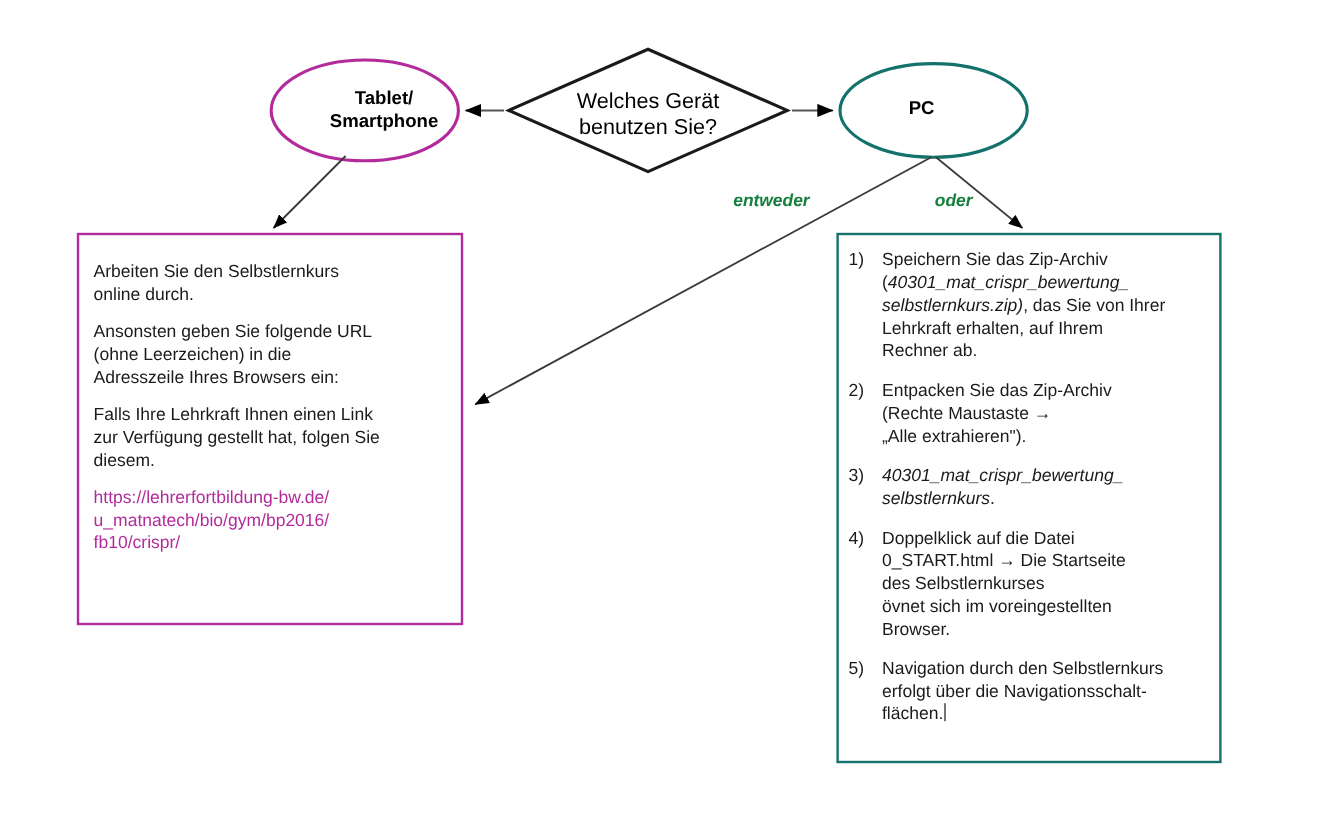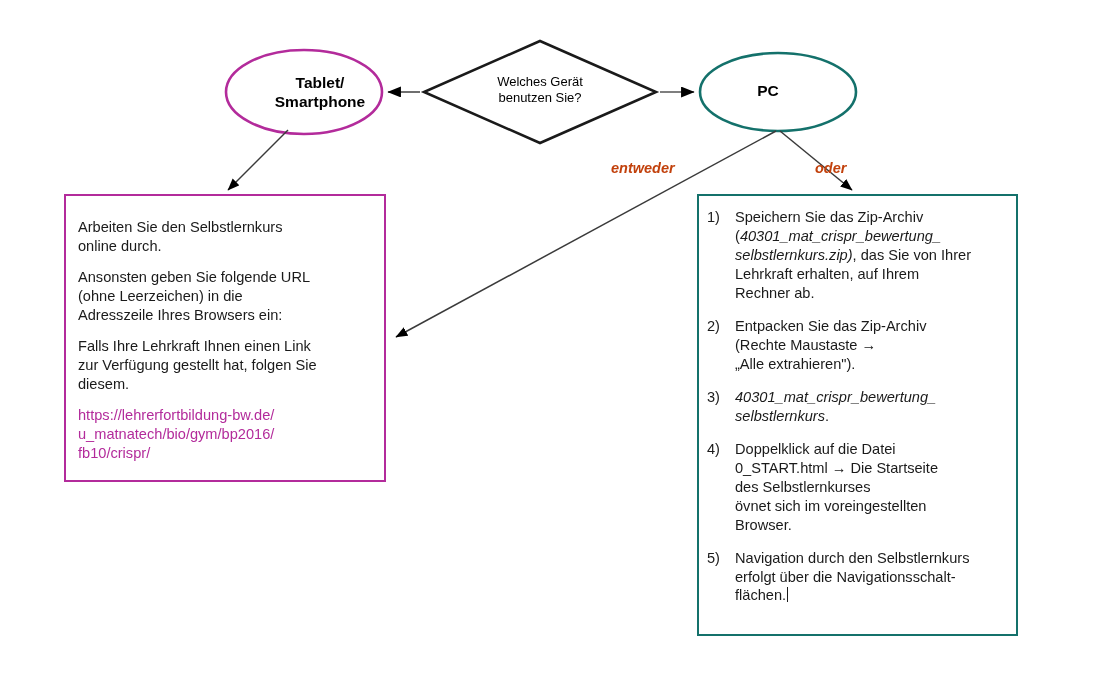--- a/index.html
+++ b/index.html
@@ -28,21 +28,21 @@
     text-align: center;
     font-family: "Liberation Sans", sans-serif;
     color: #000000;
     white-space: pre;
     line-height: 1.22;
   }
   #decision-label {
     left: 432px;
     top: 74px;
     width: 216px;
-    font-size: 13px;
+    font-size: 18px;
   }
   #tablet-label {
     left: 228px;
     top: 74px;
     width: 184px;
     font-size: 15.5px;
     font-weight: bold;
   }
   #pc-label {
     left: 700px;
@@ -50,36 +50,36 @@
     width: 136px;
     font-size: 15.5px;
     font-weight: bold;
   }
   .edge-label {
     position: absolute;
     font-family: "Liberation Sans", sans-serif;
     font-size: 14.5px;
     font-weight: bold;
     font-style: italic;
-    color: #c2410c;
+    color: #15803d;
     white-space: nowrap;
   }
   #label-entweder { left: 611px; top: 160px; }
-  #label-oder { left: 779px; top: 160px; margin-left: 36px; }
+  #label-oder { left: 779px; top: 160px; }
 
   .textbox {
     position: absolute;
     background: #ffffff;
     box-sizing: border-box;
   }
   #left-box {
     left: 64px;
     top: 194px;
     width: 322px;
-    height: 288px;
+    height: 327px;
     border: 2.5px solid #B32B9B;
     padding: 22px 16px 10px 12px;
   }
   #right-box {
     left: 697px;
     top: 194px;
     width: 321px;
     height: 442px;
     border: 2.5px solid #14716B;
     padding: 12px 10px 8px 8px;

